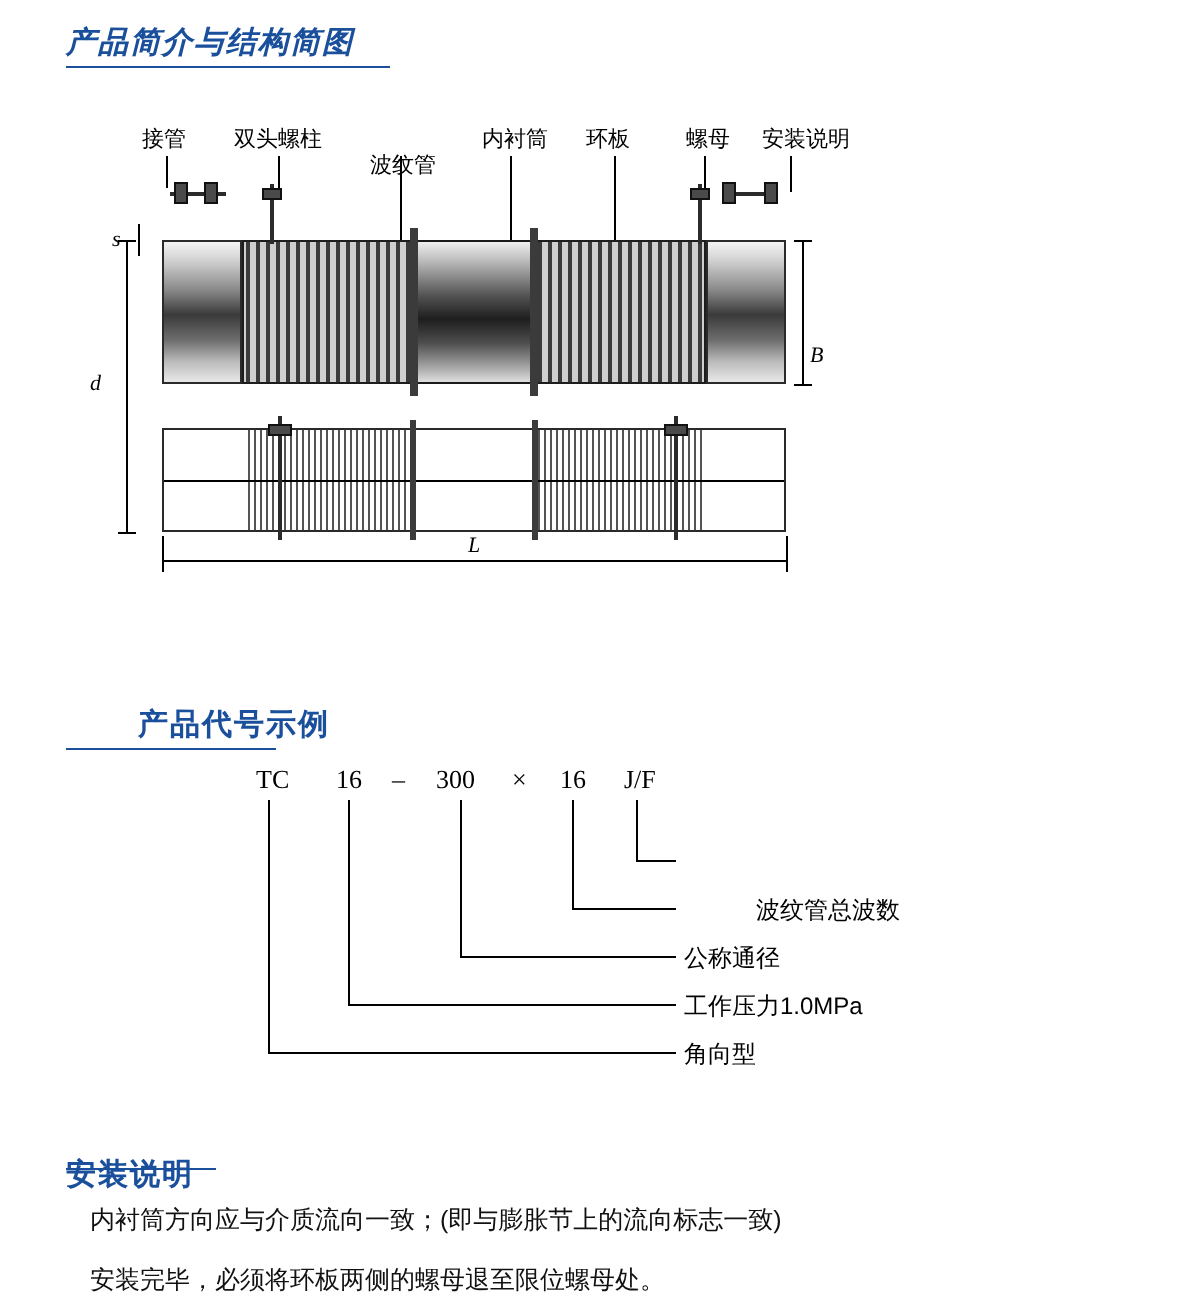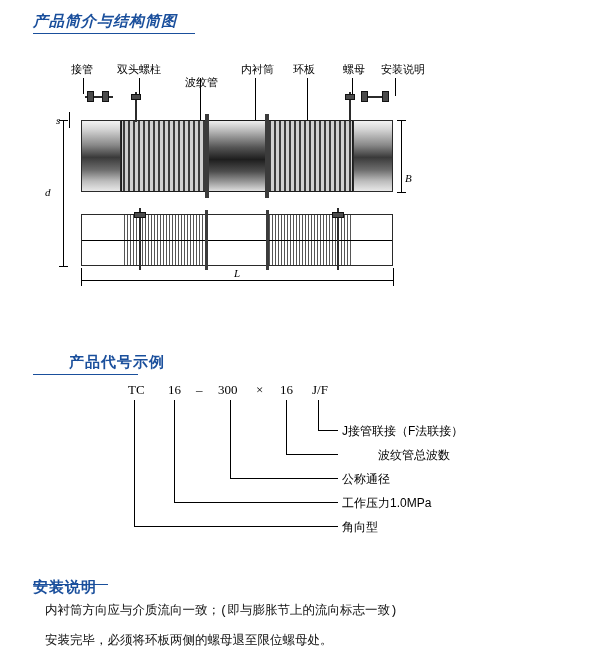--- a/index.html
+++ b/index.html
@@ -133,21 +133,21 @@
     font-family: "Liberation Sans", sans-serif;
   }
 
   
   .install-line {
     position: absolute;
     left: 45px;
     font-size: 12.5px;
     color: #111;
     white-space: nowrap;
-    font-family: Liberation Mono, monospace;
+    font-family: Liberation Sans, sans-serif;
   }
   #inst0 { top: 602px; }
   #inst1 { top: 632px; }
 </style>
 </head>
 <body>
 
 <div class="section-title" id="title1">产品简介与结构简图</div>
 <div class="title-underline" id="title1u"></div>
 
@@ -246,21 +246,20 @@
   <div class="ln vline" style="left:120px; top:18px; height:78px;"></div>
   <div class="ln vline" style="left:64px;  top:18px; height:102px;"></div>
   <div class="ln vline" style="left:24px;  top:18px; height:126px;"></div>
 
   <div class="ln hline" style="left:208px; top:48px;  width:20px;"></div>
   <div class="ln hline" style="left:176px; top:72px;  width:52px;"></div>
   <div class="ln hline" style="left:120px; top:96px;  width:108px;"></div>
   <div class="ln hline" style="left:64px;  top:120px; width:164px;"></div>
   <div class="ln hline" style="left:24px;  top:144px; width:204px;"></div>
 
-  <div class="note-text" style="left:232px; top:41px;">J接管联接（F法联接）</div>
   <div class="note-text" style="left:232px; top:65px;margin-left:36px;">波纹管总波数</div>
   <div class="note-text" style="left:232px; top:89px;">公称通径</div>
   <div class="note-text" style="left:232px; top:113px;">工作压力1.0MPa</div>
   <div class="note-text" style="left:232px; top:137px;">角向型</div>
 </div>
 
 <div class="section-title" id="title3">安装说明</div>
 <div class="title-underline" id="title3u"></div>
 
 <div class="install-line" id="inst0">内衬筒方向应与介质流向一致；(即与膨胀节上的流向标志一致)</div>

